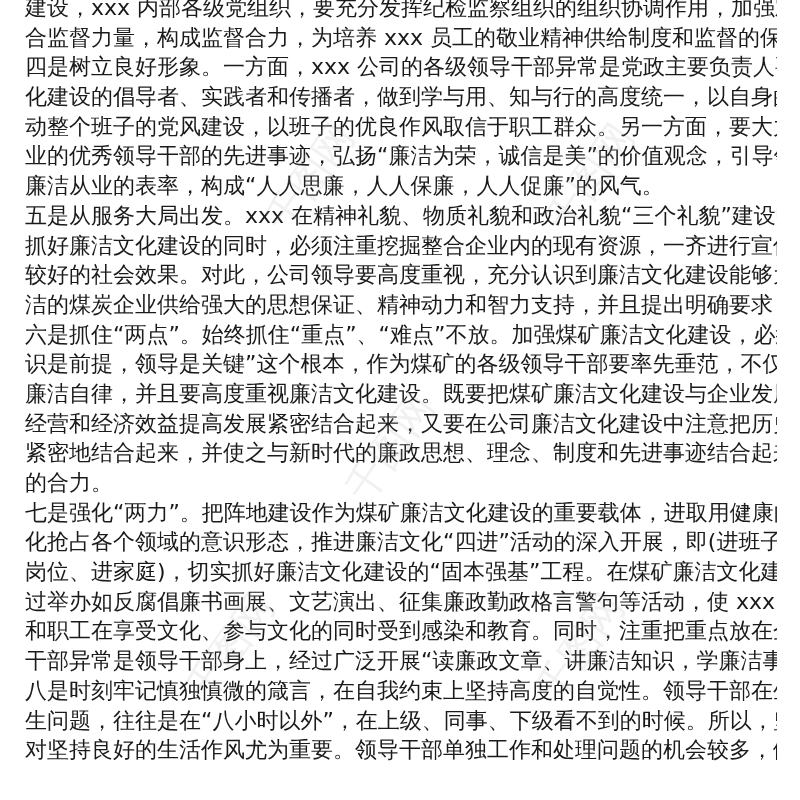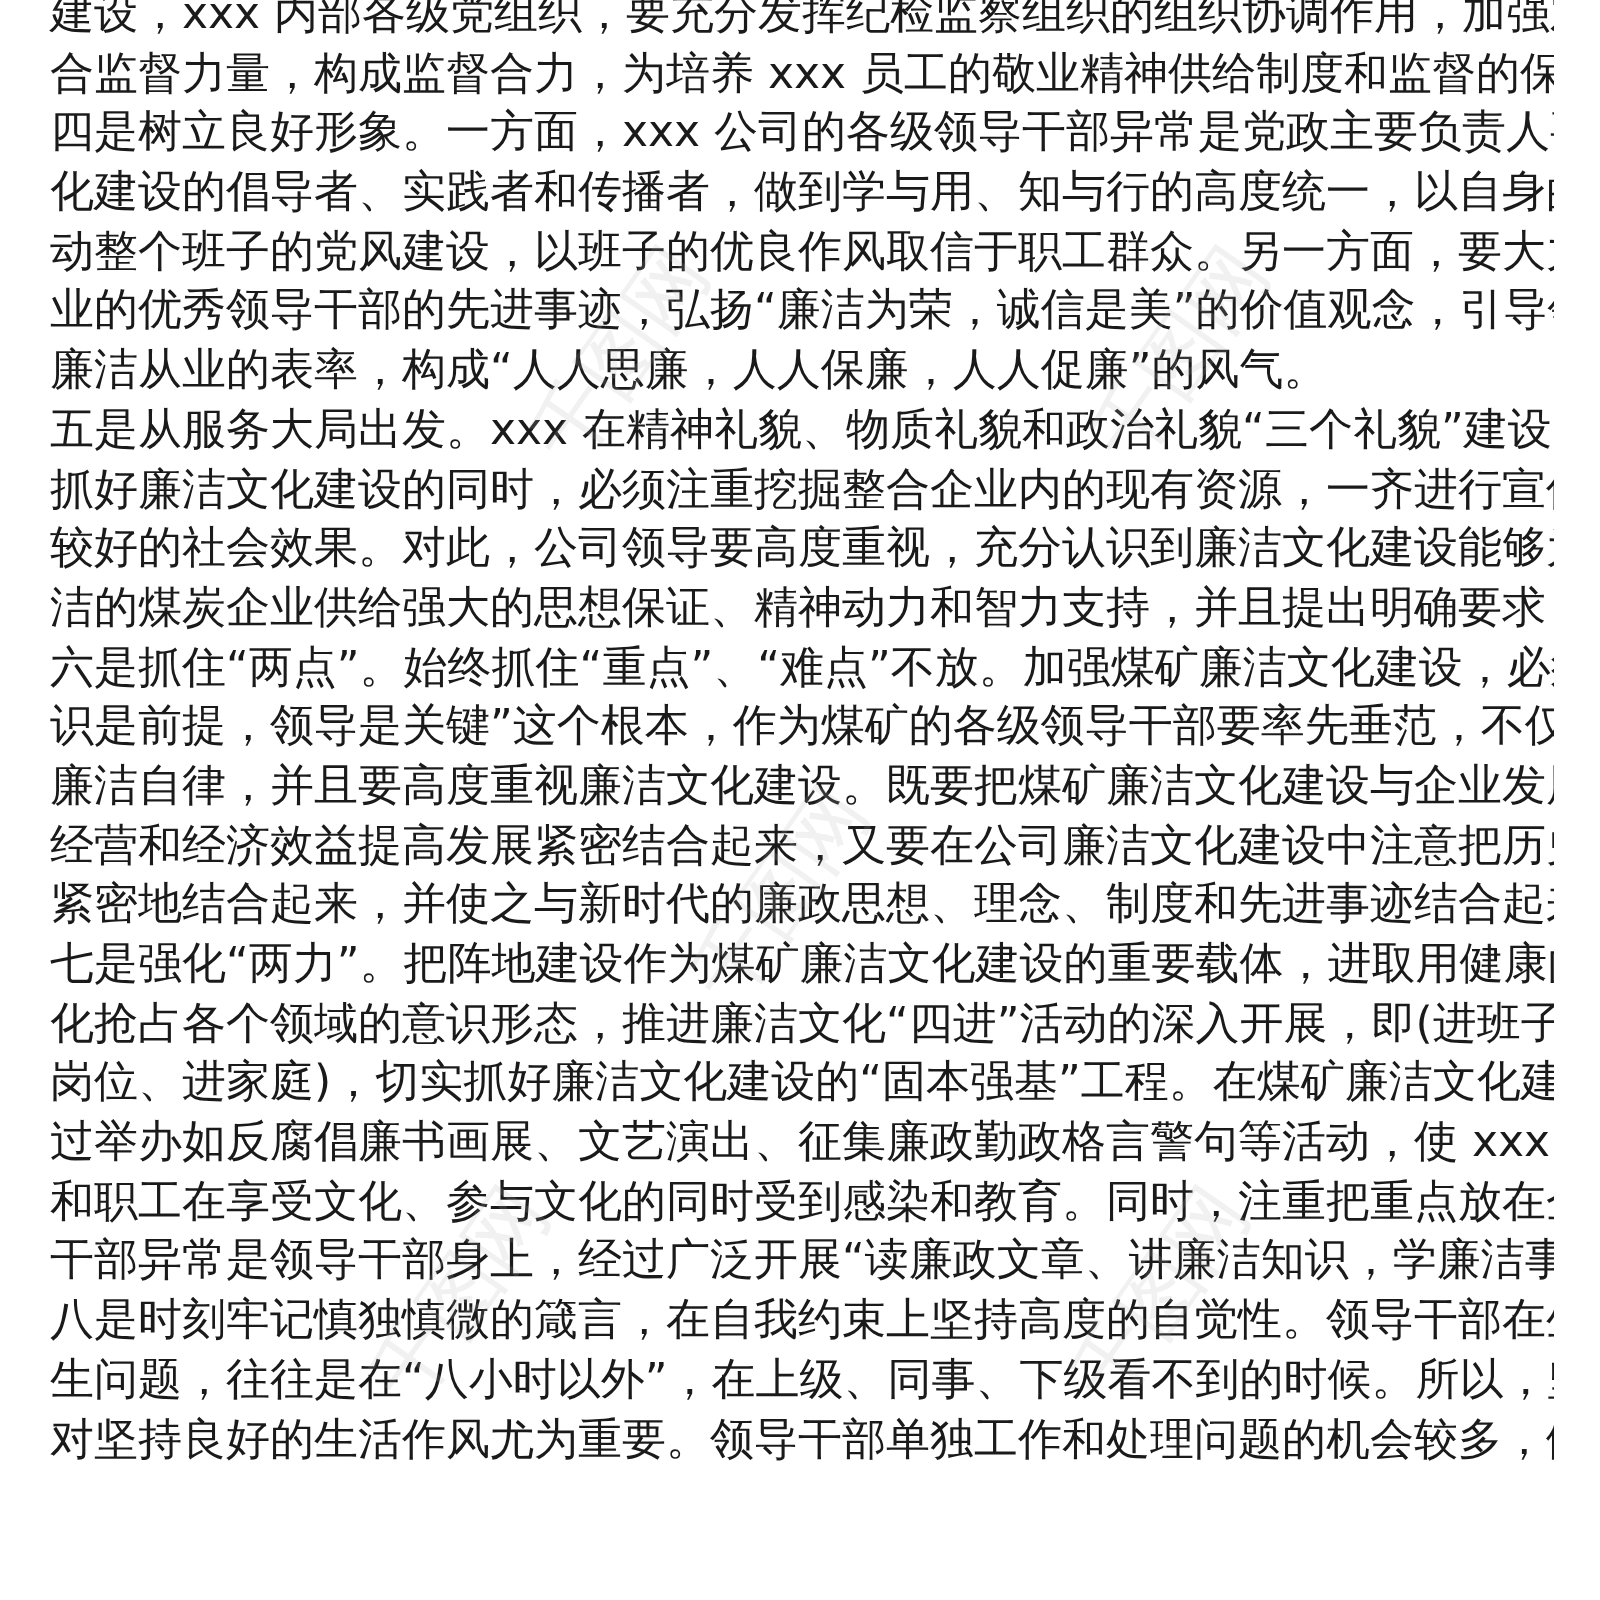--- a/index.html
+++ b/index.html
@@ -59,20 +59,21 @@
   <div class="line last">廉洁从业的表率，构成“人人思廉，人人保廉，人人促廉”的风气。</div>
   <div class="line">五是从服务大局出发。xxx 在精神礼貌、物质礼貌和政治礼貌“三个礼貌”建设中，要在着力</div>
   <div class="line">抓好廉洁文化建设的同时，必须注重挖掘整合企业内的现有资源，一齐进行宣传，力求收到</div>
   <div class="line">较好的社会效果。对此，公司领导要高度重视，充分认识到廉洁文化建设能够为建设一个廉</div>
   <div class="line">洁的煤炭企业供给强大的思想保证、精神动力和智力支持，并且提出明确要求，把廉洁文化</div>
   <div class="line">六是抓住“两点”。始终抓住“重点”、“难点”不放。加强煤矿廉洁文化建设，必须紧紧抓住“认</div>
   <div class="line">识是前提，领导是关键”这个根本，作为煤矿的各级领导干部要率先垂范，不仅仅自身做到</div>
   <div class="line">廉洁自律，并且要高度重视廉洁文化建设。既要把煤矿廉洁文化建设与企业发展建设、生产</div>
   <div class="line">经营和经济效益提高发展紧密结合起来，又要在公司廉洁文化建设中注意把历史传统和现实</div>
   <div class="line">紧密地结合起来，并使之与新时代的廉政思想、理念、制度和先进事迹结合起来，构成文化</div>
+  <div class="line last">的合力。</div>
   <div class="line">七是强化“两力”。把阵地建设作为煤矿廉洁文化建设的重要载体，进取用健康向上的廉政文</div>
   <div class="line">化抢占各个领域的意识形态，推进廉洁文化“四进”活动的深入开展，即(进班子、进区队、进</div>
   <div class="line">岗位、进家庭)，切实抓好廉洁文化建设的“固本强基”工程。在煤矿廉洁文化建设过程中，经</div>
   <div class="line">过举办如反腐倡廉书画展、文艺演出、征集廉政勤政格言警句等活动，使 xxx 广大党员干部</div>
   <div class="line">和职工在享受文化、参与文化的同时受到感染和教育。同时，注重把重点放在企业内部党员</div>
   <div class="line">干部异常是领导干部身上，经过广泛开展“读廉政文章、讲廉洁知识，学廉洁事迹”等活动，</div>
   <div class="line">八是时刻牢记慎独慎微的箴言，在自我约束上坚持高度的自觉性。领导干部在生活作风上发</div>
   <div class="line">生问题，往往是在“八小时以外”，在上级、同事、下级看不到的时候。所以，坚持“慎独慎微”</div>
   <div class="line">对坚持良好的生活作风尤为重要。领导干部单独工作和处理问题的机会较多，做到慎独慎微，</div>
 

